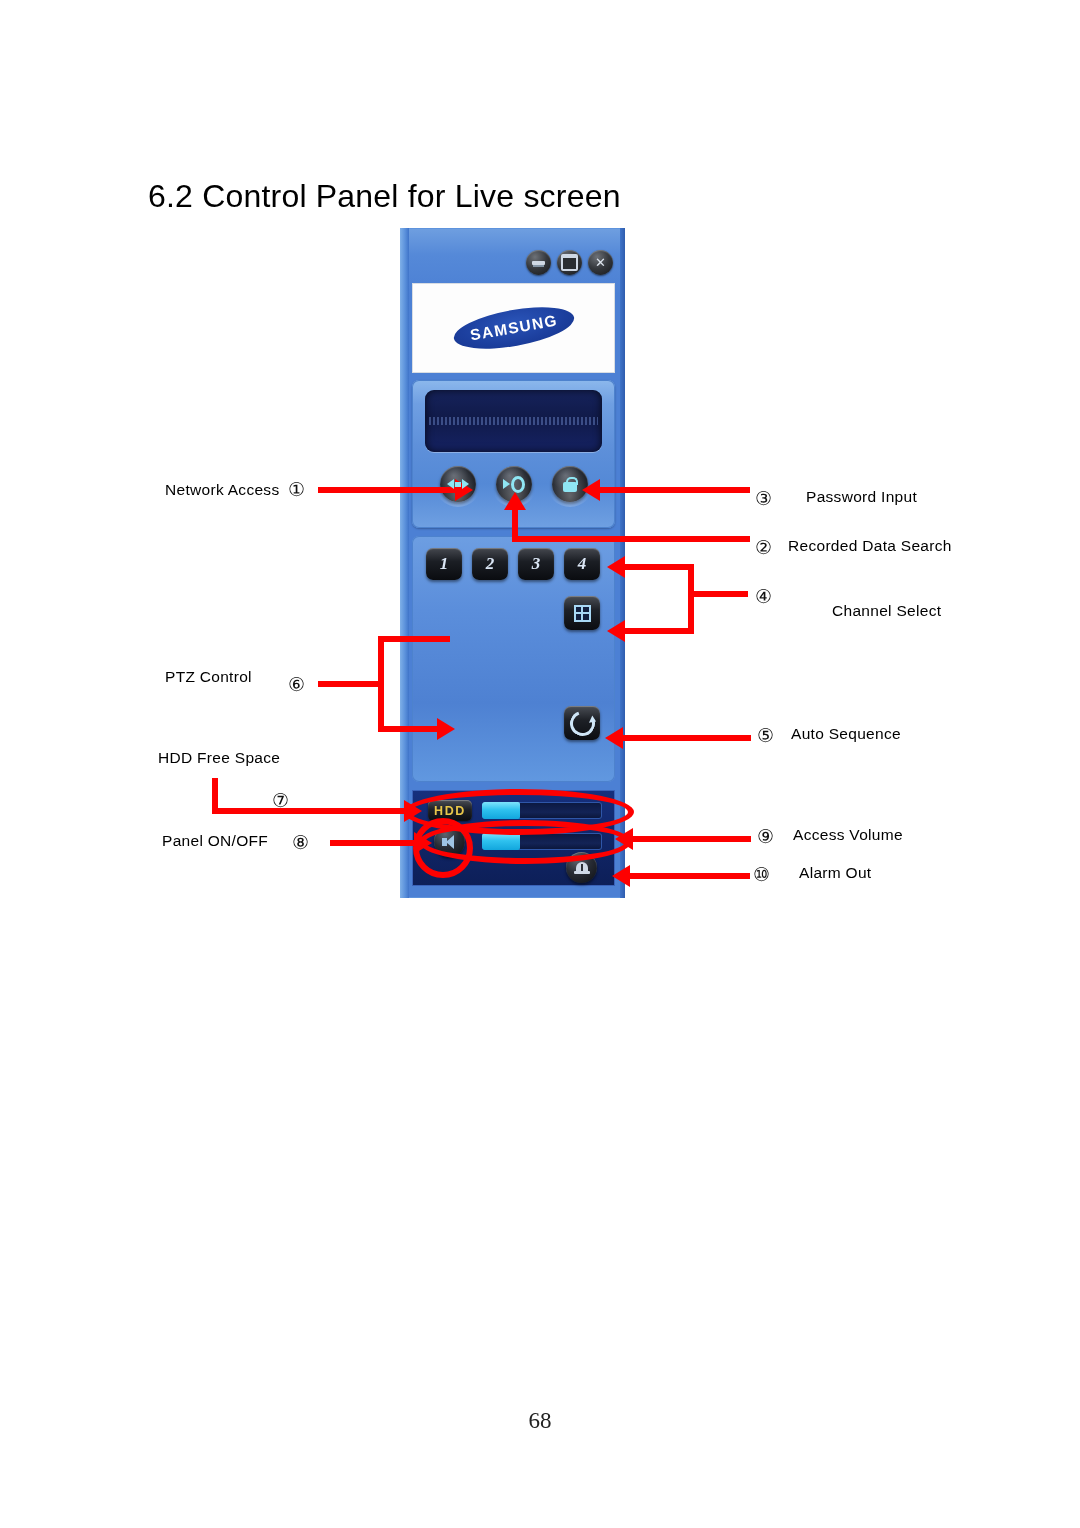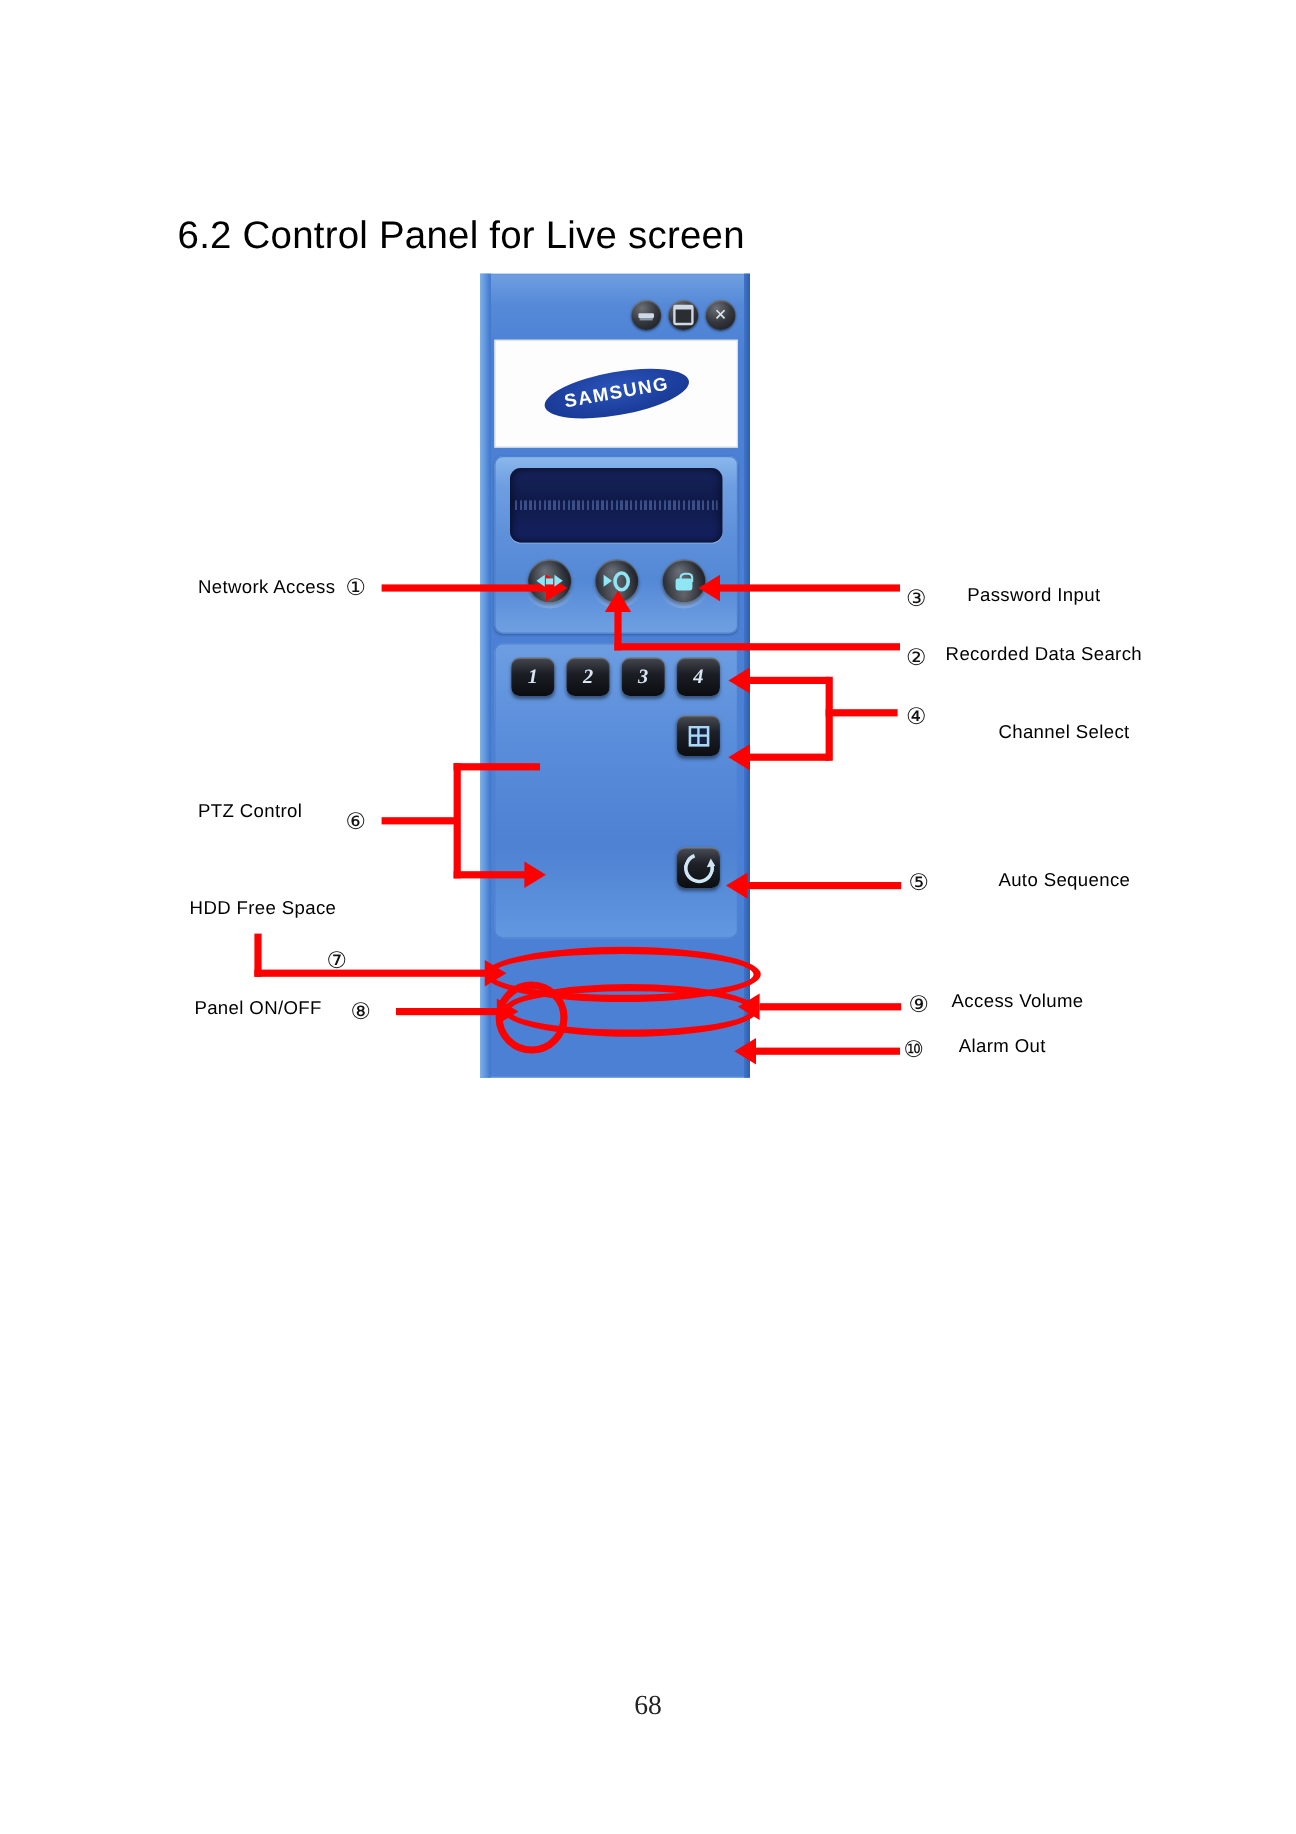--- a/index.html
+++ b/index.html
@@ -584,20 +584,42 @@
           <span></span>
       </span>
     </div>
 
     <div class="sq-btn" id="btn-sequence">
       <span class="ico-seq"></span>
     </div>
 
   </div>
 
+  <div id="bottom-module">
+    <div id="hdd-badge">HDD</div>
+    <div class="level-bar" id="hdd-bar">
+      <div class="level-fill" id="hdd-fill" style="width: 32%;"></div>
+    </div>
+    <div id="btn-audio">
+      <span class="ico-speaker">
+        <span class="sp-body"></span>
+          <span class="sp-cone"></span>
+      </span>
+    </div>
+    <div class="level-bar" id="audio-bar">
+      <div class="level-fill" id="audio-fill" style="width: 32%;"></div>
+    </div>
+    <div id="btn-alarm">
+      <span class="ico-bell">
+        <span class="bl-dome"></span>
+          <span class="bl-slit"></span>
+          <span class="bl-base"></span>
+      </span>
+    </div>
+  </div>
 </div>
 
 <div class="anno" style="left:165px; top:481px;">Network Access</div>
 <div class="anno-num" style="left:288px; top:478px;">①</div>
 
 <div class="anno" style="left:165px; top:668px;">PTZ Control</div>
 <div class="anno-num" style="left:288px; top:673px;">⑥</div>
 
 <div class="anno" style="left:158px; top:749px;">HDD Free Space</div>
 <div class="anno-num" style="left:272px; top:789px;">⑦</div>
@@ -608,21 +630,21 @@
 <div class="anno-num" style="left:755px; top:487px;">③</div>
 <div class="anno" style="left:806px; top:488px;">Password Input</div>
 
 <div class="anno-num" style="left:755px; top:536px;">②</div>
 <div class="anno" style="left:788px; top:537px;">Recorded Data Search</div>
 
 <div class="anno-num" style="left:755px; top:585px;">④</div>
 <div class="anno" style="left:832px; top:586px;margin-top:16px;">Channel Select</div>
 
 <div class="anno-num" style="left:757px; top:724px;">⑤</div>
-<div class="anno" style="left:791px; top:725px;margin-left:41px;">Auto Sequence</div>
+<div class="anno" style="left:791px; top:725px;">Auto Sequence</div>
 
 <div class="anno-num" style="left:757px; top:825px;">⑨</div>
 <div class="anno" style="left:793px; top:826px;">Access Volume</div>
 
 <div class="anno-num" style="left:753px; top:863px;">⑩</div>
 <div class="anno" style="left:799px; top:864px;">Alarm Out</div>
 
 <div class="rl rh" style="left:318px; top:487px; width:140px;"></div>
 <div class="arrow-r" style="left:455px; top:479px;"></div>
 

